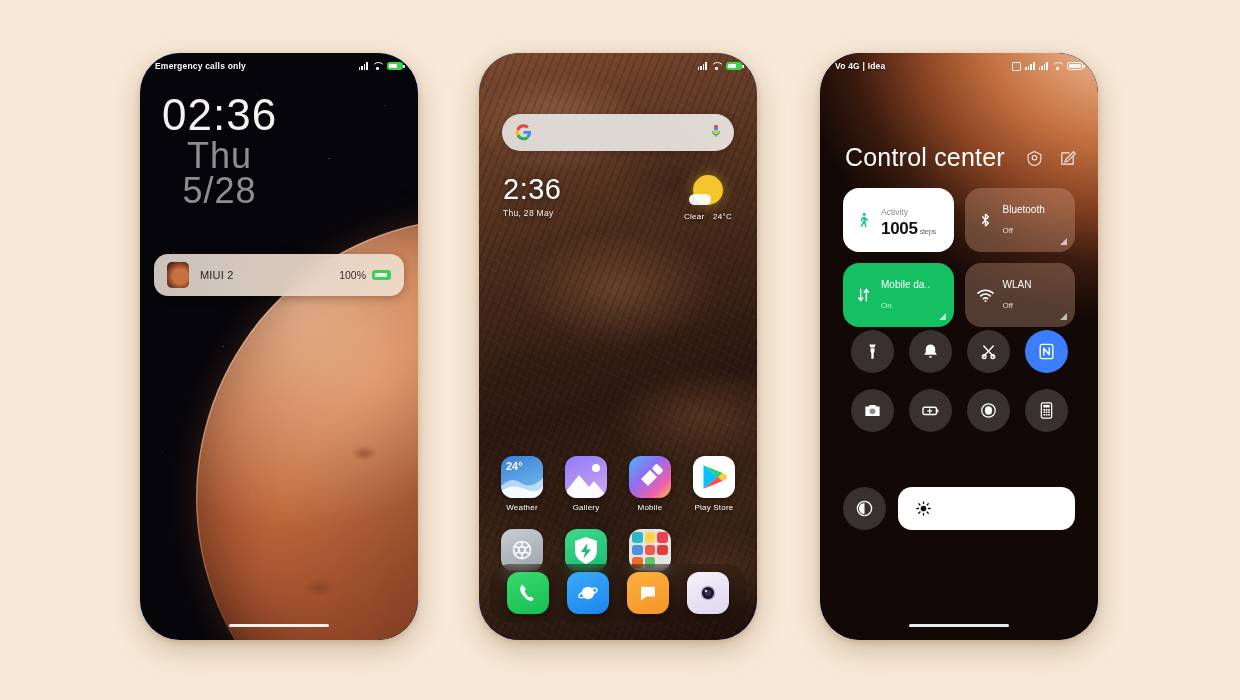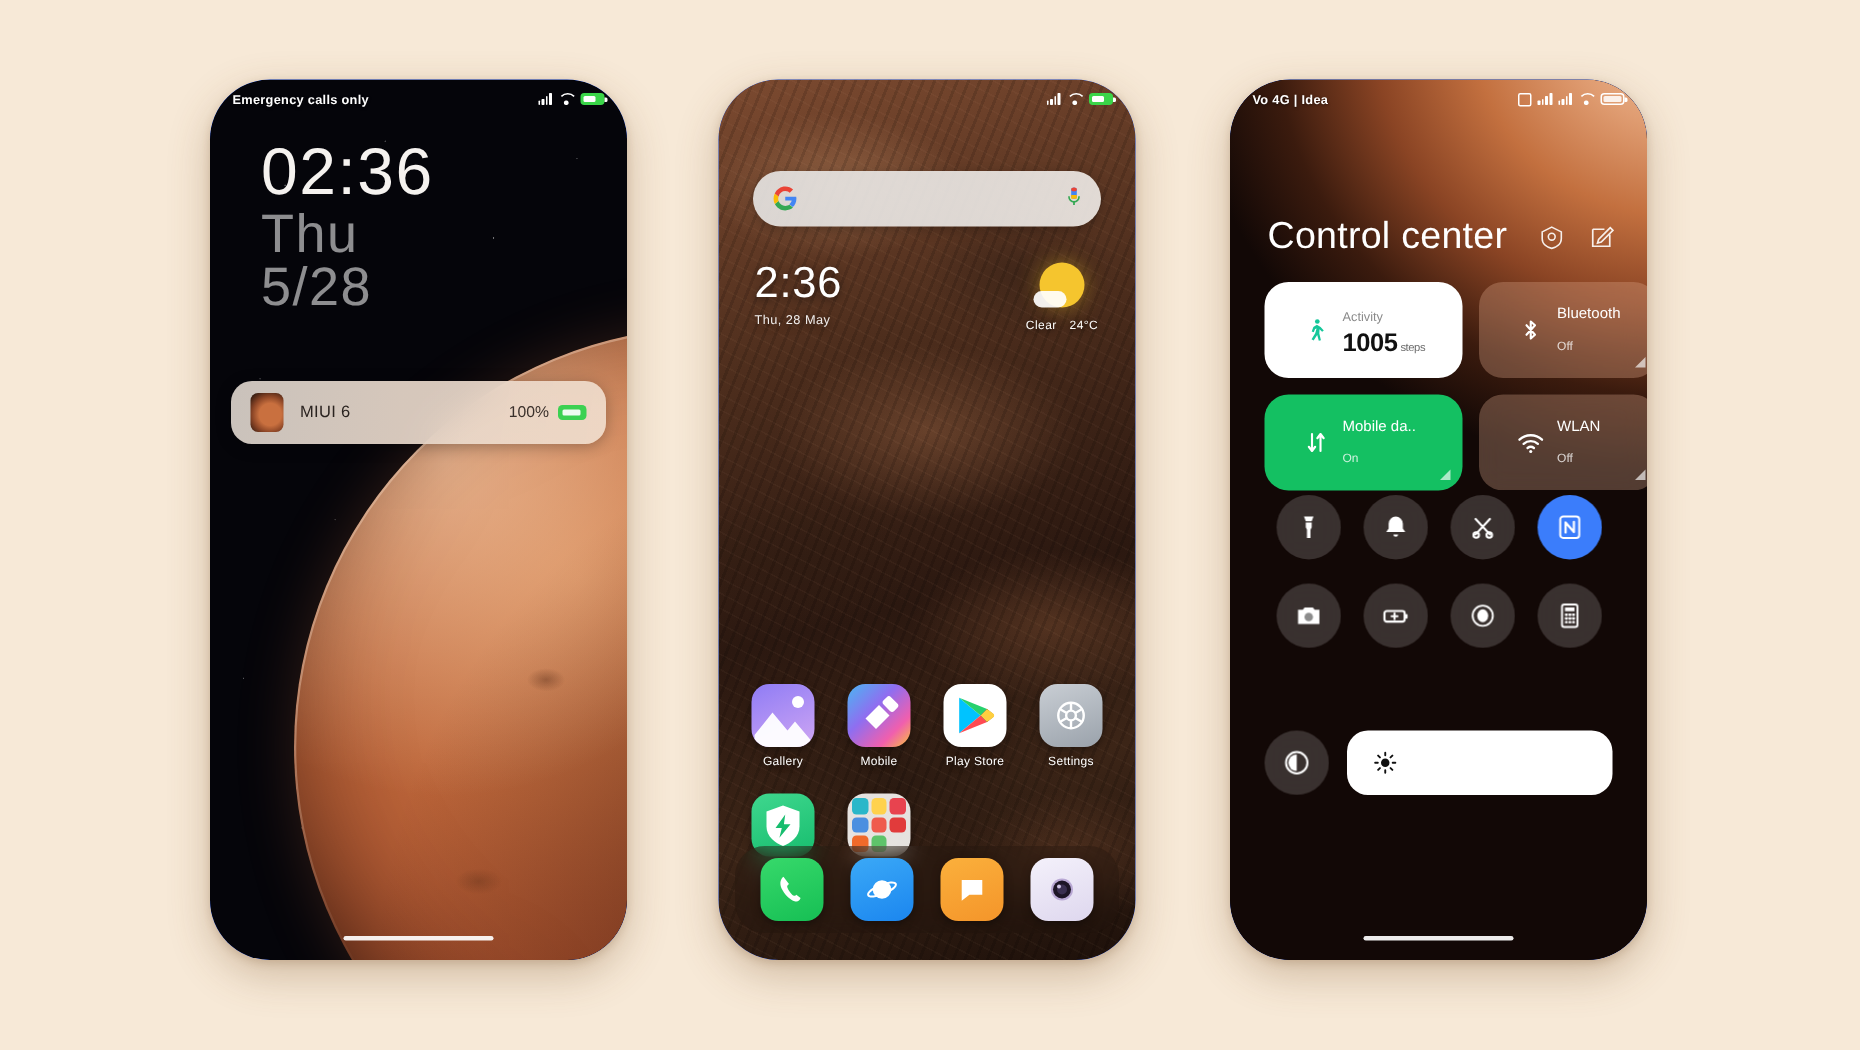--- a/index.html
+++ b/index.html
@@ -84,22 +84,22 @@
       radial-gradient(10px 7px at 72% 36%, rgba(70,32,16,.45), transparent 70%);
   }
   .mars-rim {
     position:absolute; left:56px; top:165px; width:560px; height:560px;
     border-radius:50%; pointer-events:none;
     box-shadow: inset 0 0 0 1.5px rgba(255,230,210,.35);
     -webkit-mask-image: linear-gradient(150deg, #000 0 30%, transparent 52%);
             mask-image: linear-gradient(150deg, #000 0 30%, transparent 52%);
   }
   .lock-clock {
-    position:absolute; left:34px; top:40px; z-index:20;
-    color:#fff; font-weight:300; line-height:.98;
+    position:absolute; left:22px; top:40px; z-index:20;
+    color:#fff; font-weight:300; line-height:.98;text-align:center;
   }
   .lock-time { font-size:44px; letter-spacing:1px; color:#f5f2ef; }
   .lock-date { font-size:36px; font-weight:300; color:rgba(255,255,255,.55);
     letter-spacing:1px; margin-top:2px; }
   .lock-date span { display:block; }
   .notif {
     position:absolute; left:14px; right:14px; top:201px; height:42px; z-index:25;
     border-radius:14px; display:flex; align-items:center; padding:0 13px;
     background:linear-gradient(100deg, rgba(214,206,199,.94) 0%, rgba(232,216,203,.92) 45%, rgba(240,222,206,.9) 100%);
     backdrop-filter:blur(10px);
@@ -175,21 +175,21 @@
       radial-gradient(ellipse 330px 300px at 108% -6%, #f2c7a4 0%, #e09d72 22%, #c3703f 42%, #8a4424 62%, #3b1b0e 82%, #120806 100%),
       radial-gradient(ellipse 260px 420px at 88% 42%, rgba(196,106,58,.55), transparent 66%),
       #0a0604;
   }
   .cc-title { position:absolute; left:25px; top:90px; z-index:20; color:#fff;
     font-size:25px; font-weight:400; letter-spacing:.2px; }
   .cc-hicons { position:absolute; right:22px; top:97px; z-index:20; display:flex; gap:16px; }
   .cc-hicon { width:17px; height:17px; }
   .cc-tiles { position:absolute; left:23px; right:23px; top:135px; z-index:20;
     display:grid; grid-template-columns:1fr 1fr; gap:11px; }
-  .tile { height:64px; border-radius:16px; padding:9px 25px; position:relative;
+  .tile { height:64px; border-radius:16px; padding:9px 11px; position:relative;
     display:flex; align-items:center; gap:8px; }
   .tile.white { background:#fff; }
   .tile.green { background:#14c062; }
   .tile.glass { background:rgba(236,182,151,.30); backdrop-filter:blur(9px); }
   .tile .ti { width:19px; height:22px; flex:none; display:flex; align-items:center; justify-content:center;}
   .tile .tt { line-height:1.18; }
   .tl-name { font-size:9px; }
   .tl-sub { font-size:8px; opacity:.78; margin-top:10px; }
   .tl-big { font-size:17px; font-weight:bold; letter-spacing:-.3px; }
   .tl-big small { font-size:7.5px; font-weight:normal; color:#6b6b6b; margin-left:2px; }
@@ -250,21 +250,21 @@
       <div class="lock-clock">
         <div class="lock-time">02:36</div>
         <div class="lock-date">
           <span>Thu</span>
           <span>5/28</span>
         </div>
       </div>
 
       <div class="notif">
         <div class="notif-thumb"></div>
-        <div class="notif-title">MIUI 6</div>
+        <div class="notif-title">MIUI 2</div>
         <div class="notif-right">
           <span class="notif-pct">100%</span>
           <span class="notif-batt"></span>
         </div>
       </div>
 
       <div class="home-ind"></div>
     </div>
   </div>
 
@@ -311,20 +311,30 @@
       <div class="hs-weather">
         <div class="sun"></div>
         <div class="hs-wtext">
           <span>Clear</span>
           <b>24°C</b>
         </div>
       </div>
 
       <div class="app-grid">
 
+        <div class="app">
+          <div class="app-ic" style="background:linear-gradient(160deg,#3a7fd5,#79c5f0);">
+            <svg viewBox="0 0 42 42" style="width:42px;height:42px">
+              <path d="M0 30 Q10 20 20 27 T42 22 L42 42 L0 42Z" fill="rgba(255,255,255,.55)"></path>
+              <path d="M0 35 Q12 27 24 33 T42 30 L42 42 L0 42Z" fill="rgba(255,255,255,.85)"></path>
+            </svg>
+            <span style="position:absolute;left:5px;top:4px;color:#fff;font-size:11px;font-weight:bold;">24°</span>
+          </div>
+          <div class="app-lbl">Weather</div>
+        </div>
 
         <div class="app">
           <div class="app-ic" style="background:linear-gradient(155deg,#8f7cf5,#cfa6f3);">
             <svg viewBox="0 0 42 42" style="width:42px;height:42px">
               <circle cx="31" cy="12" r="4" fill="#fff"></circle>
               <path d="M2 34 L14 19 L24 31 L29 25 L40 38 L40 42 L2 42Z" fill="#fff" opacity=".95"></path>
             </svg>
           </div>
           <div class="app-lbl">Gallery</div>
         </div>

